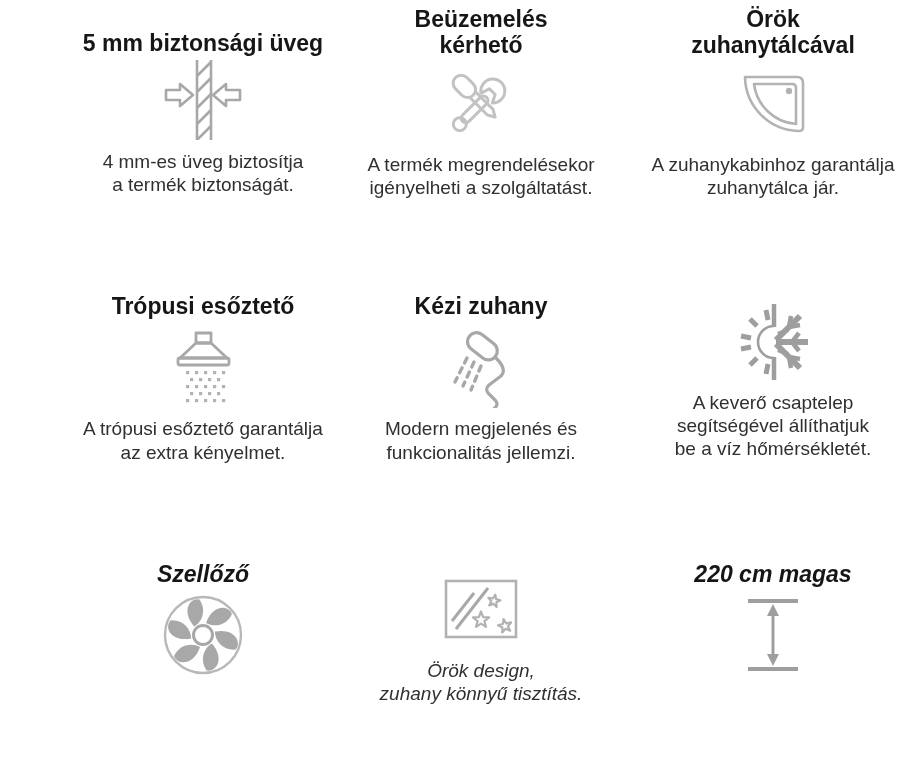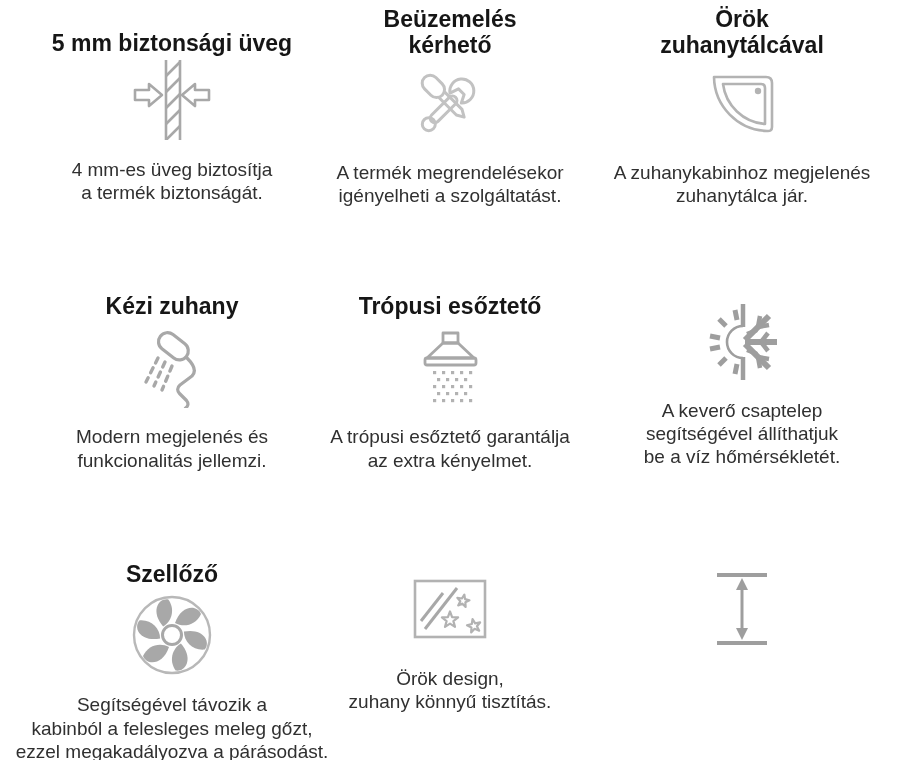--- a/index.html
+++ b/index.html
@@ -5,43 +5,43 @@
   html,body{margin:0;padding:0;}
   body{
     width:900px;height:760px;background:#ffffff;
     font-family:"Liberation Sans","DejaVu Sans",sans-serif;
     overflow:hidden;
   }
   .grid{
     display:grid;
     grid-template-columns:344px 212px 344px;
     grid-template-rows:285px 270px 205px;
-    width:724px;height:760px;
+    width:724px;height:760px;padding-left:31px;
   }
   .cell{
     display:flex;flex-direction:column;align-items:center;
     padding-top:6px;box-sizing:border-box;
   }
   .cell.r2{padding-top:8px;}
-  .cell.r3{padding-top:6px;}
+  .cell.r3{padding-top:6px;font-style:italic;}
   .cell.c3{transform:translateX(14px);}
   .title{
     margin:0;font-size:23px;font-weight:bold;color:#161616;
     line-height:1.15;text-align:center;white-space:pre-line;
     width:max-content;
   }
   .r1 .title{display:flex;align-items:flex-end;justify-content:center;min-height:50px;}
   .iconwrap{
     height:84px;display:flex;align-items:center;justify-content:center;
     margin:2px 0 0 0;flex:0 0 auto;
   }
   .r2 .iconwrap{margin-top:8px;height:82px;}
   .r3 .iconwrap{margin-top:6px;height:84px;}
   .desc{
-    margin:16px 0 0 0;font-size:19px;color:#303030;
+    margin:8px 0 0 0;font-size:19px;color:#303030;
     line-height:1.22;text-align:center;white-space:pre-line;
     width:max-content;
   }
   svg{display:block;}
 </style>
 </head>
 <body>
 
 <div class="grid">
 
@@ -93,41 +93,22 @@
 zuhanytálcával</h3>
     <div class="iconwrap">
       <svg width="72" height="64" viewBox="0 0 72 64">
         <g fill="none" stroke="#b3b3b3" stroke-width="2.6" stroke-linejoin="round">
           <path d="M8,6 H60 Q66,6 66,12 V56 Q66,60.5 61,60 A55,55 0 0 1 8,6 Z"></path>
           <path d="M17,13 H55 Q59,13 59,17 V53 A46,46 0 0 1 17,13 Z"></path>
         </g>
         <circle cx="52" cy="20" r="3.2" fill="#b3b3b3"></circle>
       </svg>
     </div>
-    <p class="desc">A zuhanykabinhoz megjelenés
+    <p class="desc">A zuhanykabinhoz garantálja
 zuhanytálca jár.</p>
-  </section>
-
-  <section class="cell r2 c1">
-    <h3 class="title">Kézi zuhany</h3>
-    <div class="iconwrap">
-      <svg width="82" height="80" viewBox="0 0 82 80">
-        <g fill="none" stroke="#a8a8a8" stroke-width="3.2" stroke-linecap="round" stroke-linejoin="round">
-          <rect x="26" y="9" width="33" height="18" rx="9" transform="rotate(38 42 18)"></rect>
-          <path d="M56,30 c7,7 10,13 5,18 l-12,9 c-3,2.5 -3,6 -0.5,8.5 l7,7 c2.5,3 1.5,6 -1,7.5"></path>
-        </g>
-        <g stroke="#a8a8a8" stroke-width="3.4" stroke-linecap="round" stroke-dasharray="5.5 5.5" fill="none">
-          <line x1="27" y1="30" x2="15" y2="54"></line>
-          <line x1="34" y1="34" x2="23" y2="58"></line>
-          <line x1="41" y1="38" x2="31" y2="62"></line>
-        </g>
-      </svg>
-    </div>
-    <p class="desc">Modern megjelenés és
-funkcionalitás jellemzi.</p>
   </section>
 
   <section class="cell r2 c2">
     <h3 class="title">Trópusi esőztető</h3>
     <div class="iconwrap">
       <svg width="74" height="76" viewBox="0 0 74 76">
         <g fill="none" stroke="#a8a8a8" stroke-width="2.8" stroke-linejoin="round">
           <rect x="30" y="3" width="15" height="10"></rect>
           <path d="M30,13 h15 l16,15 H14 z"></path>
           <rect x="12" y="28" width="51" height="7" rx="2"></rect>
@@ -156,20 +137,39 @@
             <rect x="38" y="69" width="3.2" height="3.2"></rect>
             <rect x="47" y="69" width="3.2" height="3.2"></rect>
             <rect x="56" y="69" width="3.2" height="3.2"></rect>
         </g>
       </svg>
     </div>
     <p class="desc">A trópusi esőztető garantálja
 az extra kényelmet.</p>
   </section>
 
+  <section class="cell r2 c1">
+    <h3 class="title">Kézi zuhany</h3>
+    <div class="iconwrap">
+      <svg width="82" height="80" viewBox="0 0 82 80">
+        <g fill="none" stroke="#a8a8a8" stroke-width="3.2" stroke-linecap="round" stroke-linejoin="round">
+          <rect x="26" y="9" width="33" height="18" rx="9" transform="rotate(38 42 18)"></rect>
+          <path d="M56,30 c7,7 10,13 5,18 l-12,9 c-3,2.5 -3,6 -0.5,8.5 l7,7 c2.5,3 1.5,6 -1,7.5"></path>
+        </g>
+        <g stroke="#a8a8a8" stroke-width="3.4" stroke-linecap="round" stroke-dasharray="5.5 5.5" fill="none">
+          <line x1="27" y1="30" x2="15" y2="54"></line>
+          <line x1="34" y1="34" x2="23" y2="58"></line>
+          <line x1="41" y1="38" x2="31" y2="62"></line>
+        </g>
+      </svg>
+    </div>
+    <p class="desc">Modern megjelenés és
+funkcionalitás jellemzi.</p>
+  </section>
+
   <section class="cell r2 c3">
     <div class="iconwrap">
       <svg width="84" height="80" viewBox="0 0 84 80">
         <g stroke="#9e9e9e" fill="none">
           <line x1="43" y1="2" x2="43" y2="25" stroke-width="4.5"></line>
           <line x1="43" y1="55" x2="43" y2="78" stroke-width="4.5"></line>
           <path d="M43,24 A16,16 0 0 0 43,56" stroke-width="2.6"></path>
           <g stroke-width="5">
             <line x1="37" y1="18" x2="35" y2="8"></line>
             <line x1="26" y1="24" x2="19" y2="17"></line>
@@ -208,43 +208,41 @@
             <path d="M3,-12 C9,-30 25,-31 29,-21 C24,-10 12,-7 3,-12 Z" transform="rotate(60)"></path>
             <path d="M3,-12 C9,-30 25,-31 29,-21 C24,-10 12,-7 3,-12 Z" transform="rotate(120)"></path>
             <path d="M3,-12 C9,-30 25,-31 29,-21 C24,-10 12,-7 3,-12 Z" transform="rotate(180)"></path>
             <path d="M3,-12 C9,-30 25,-31 29,-21 C24,-10 12,-7 3,-12 Z" transform="rotate(240)"></path>
             <path d="M3,-12 C9,-30 25,-31 29,-21 C24,-10 12,-7 3,-12 Z" transform="rotate(300)"></path>
           </g>
         </g>
         <circle cx="46" cy="40" r="9.5" fill="#ffffff" stroke="#a8a8a8" stroke-width="3"></circle>
       </svg>
     </div>
-    <p class="desc">Segítségével távozik a
-kabinból a felesleges meleg gőzt,
-ezzel megakadályozva a párásodást.</p>
   </section>
 
   <section class="cell r3 c2">
     <div class="iconwrap">
       <svg width="74" height="60" viewBox="0 0 74 60">
         <rect x="2" y="2" width="70" height="56" fill="none" stroke="#b2b2b2" stroke-width="2.6"></rect>
         <line x1="12" y1="50" x2="44" y2="9" stroke="#a8a8a8" stroke-width="3"></line>
         <line x1="8" y1="42" x2="30" y2="14" stroke="#a8a8a8" stroke-width="3"></line>
         <g fill="none" stroke="#b2b2b2" stroke-width="2.2" stroke-linejoin="round">
           <polygon points="0,-6.5 1.6,-2.2 6.2,-2 2.6,0.8 3.8,5.3 0,2.7 -3.8,5.3 -2.6,0.8 -6.2,-2 -1.6,-2.2" transform="translate(50,22) rotate(12)"></polygon>
           <polygon points="0,-8.5 2.1,-2.9 8.1,-2.6 3.4,1.1 5,6.9 0,3.6 -5,6.9 -3.4,1.1 -8.1,-2.6 -2.1,-2.9" transform="translate(37,41)"></polygon>
           <polygon points="0,-7 1.7,-2.4 6.7,-2.2 2.8,0.9 4.1,5.7 0,2.9 -4.1,5.7 -2.8,0.9 -6.7,-2.2 -1.7,-2.4" transform="translate(61,47) rotate(-12)"></polygon>
         </g>
       </svg>
     </div>
     <p class="desc">Örök design,
 zuhany könnyű tisztítás.</p>
   </section>
 
   <section class="cell r3 c3">
+    <h3 class="title">220 cm magas</h3>
     <div class="iconwrap">
       <svg width="62" height="76" viewBox="0 0 62 76">
         <g stroke="#9e9e9e">
           <line x1="6" y1="4" x2="56" y2="4" stroke-width="4"></line>
           <line x1="6" y1="72" x2="56" y2="72" stroke-width="4"></line>
           <line x1="31" y1="14" x2="31" y2="62" stroke-width="3"></line>
         </g>
         <polygon points="31,7 25,19 37,19" fill="#9e9e9e"></polygon>
         <polygon points="31,69 25,57 37,57" fill="#9e9e9e"></polygon>
       </svg>

